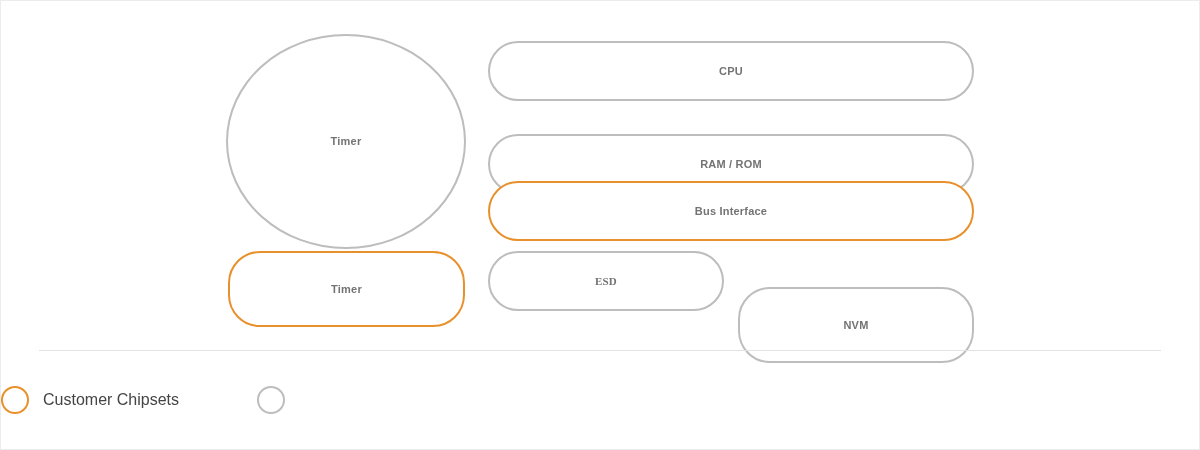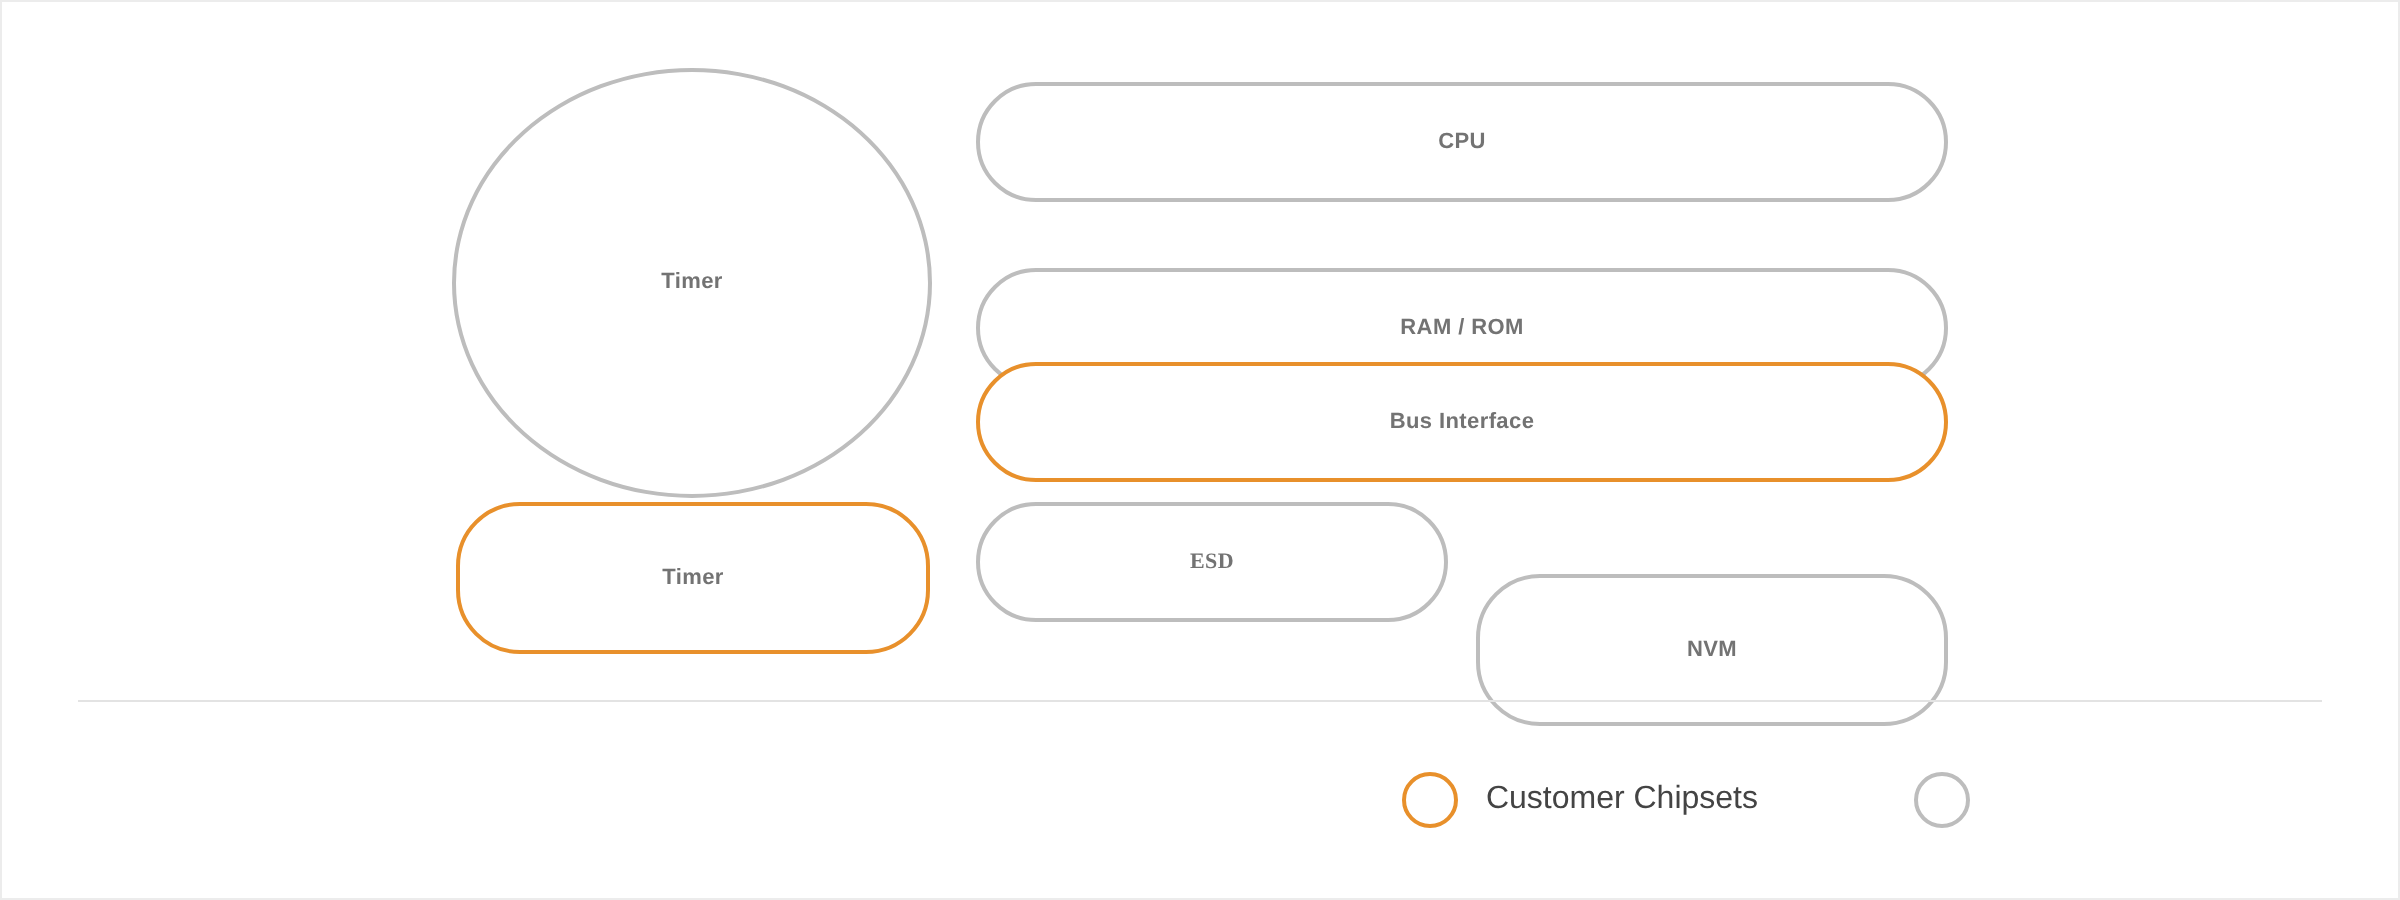--- a/index.html
+++ b/index.html
@@ -53,21 +53,21 @@
 
   
   #legend {
     position: absolute;
     left: 0;
     top: 383px;
     width: 984px;
     height: 32px;
     display: flex;
     align-items: center;
-    justify-content: flex-end;
+    justify-content: flex-start;
     gap: 78px;
   }
   .legend-item {
     display: flex;
     align-items: center;
     gap: 14px;
   }
   .legend-swatch {
     width: 28px;
     height: 28px;

